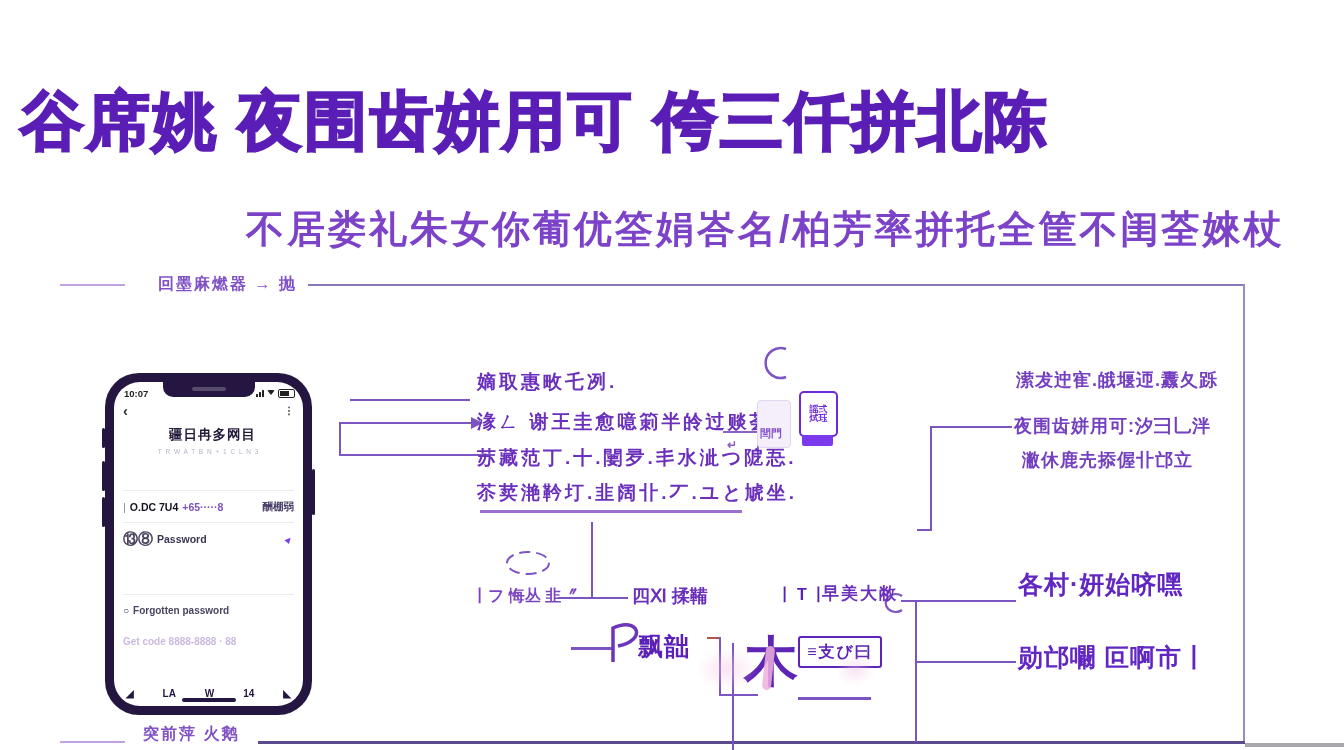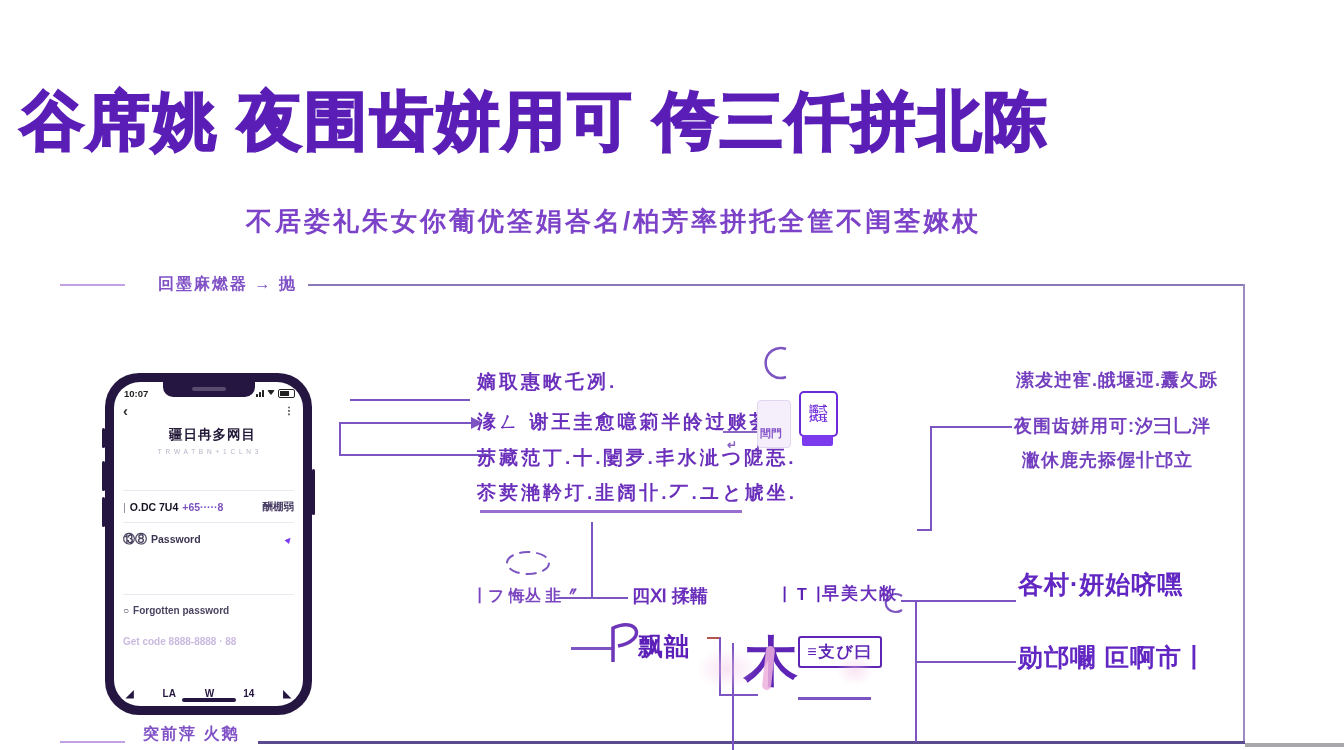--- a/index.html
+++ b/index.html
@@ -3,21 +3,21 @@
 <meta charset="utf-8">
 <style>
   html,body{margin:0;padding:0;background:#fff;}
   #canvas{position:relative;width:1344px;height:750px;background:#ffffff;overflow:hidden;
           font-family:"Liberation Sans", sans-serif;}
   .abs{position:absolute;}
   .hline,.vline{position:absolute;background:#7d55c2;}
   .txt{position:absolute;color:#6b30bb;font-weight:700;white-space:nowrap;}
   .title{position:absolute;left:20px;top:78px;font-size:64px;font-weight:900;color:#5a1db6;
          letter-spacing:2px;-webkit-text-stroke:2px #5a1db6;white-space:nowrap;}
-  .subtitle{position:absolute;left:246px;top:204px;font-size:26px;font-weight:600;color:#7c42c8;
+  .subtitle{position:absolute;left:246px;top:204px;font-size:38px;font-weight:600;color:#7c42c8;
             letter-spacing:3px;white-space:nowrap;}
   .divlabel{position:absolute;font-size:16px;font-weight:700;color:#8052c6;letter-spacing:2px;white-space:nowrap;}
   .biglabel{position:absolute;font-size:25px;font-weight:700;color:#6227c2;letter-spacing:1px;white-space:nowrap;}
   .rctxt{position:absolute;font-size:18px;font-weight:600;color:#7440bf;letter-spacing:1px;white-space:nowrap;}
   .midtxt{position:absolute;font-size:19px;font-weight:700;color:#6b30bb;letter-spacing:3px;white-space:nowrap;}
   
   .phone{position:absolute;left:105px;top:373px;width:207px;height:342px;background:#241640;border-radius:34px;}
   .screen{position:absolute;left:9px;top:9px;right:9px;bottom:9px;background:#fff;border-radius:26px;overflow:hidden;}
   .notch{position:absolute;left:50%;transform:translateX(-50%);top:0;width:92px;height:15px;background:#241640;border-radius:0 0 10px 10px;}
   .speaker{position:absolute;left:50%;transform:translateX(-50%);top:5px;width:34px;height:4px;background:#574b6e;border-radius:2px;}
@@ -169,21 +169,21 @@
 
       <div class="prow sep" style="top:108px;height:32px;gap:4px;">
         <span style="font-size:11px;color:#8a8696;">|</span>
         <span style="font-size:10.5px;font-weight:900;color:#151221;">O.DC 7U4</span>
         <span style="font-size:10.5px;font-weight:800;color:#7b52bd;">+65·····8</span>
         <span style="flex:1;"></span>
         <span style="font-size:10.5px;font-weight:800;color:#4a3f66;">酬棚弱</span>
       </div>
 
       <div class="prow sep" style="top:140px;height:32px;gap:4px;">
-        <span style="font-size:12px;font-weight:700;color:#4b4460;font-family:Liberation Serif, serif;">⑬⑧</span>
+        <span style="font-size:15px;font-weight:700;color:#4b4460;font-family:Liberation Serif, serif;">⑬⑧</span>
         <span style="font-size:10.5px;font-weight:600;color:#3c3552;">Password</span>
         <span style="flex:1;"></span>
         <span style="font-size:10px;color:#7c3aed;transform:rotate(40deg);font-weight:900;">▲</span>
       </div>
 
 
       <div class="prow sep" style="top:212px;height:30px;gap:4px;">
         <span style="font-size:10px;font-weight:800;color:#3c3552;">○</span>
         <span style="font-size:10px;font-weight:600;color:#4b4460;">Forgotten password</span>
       </div>

